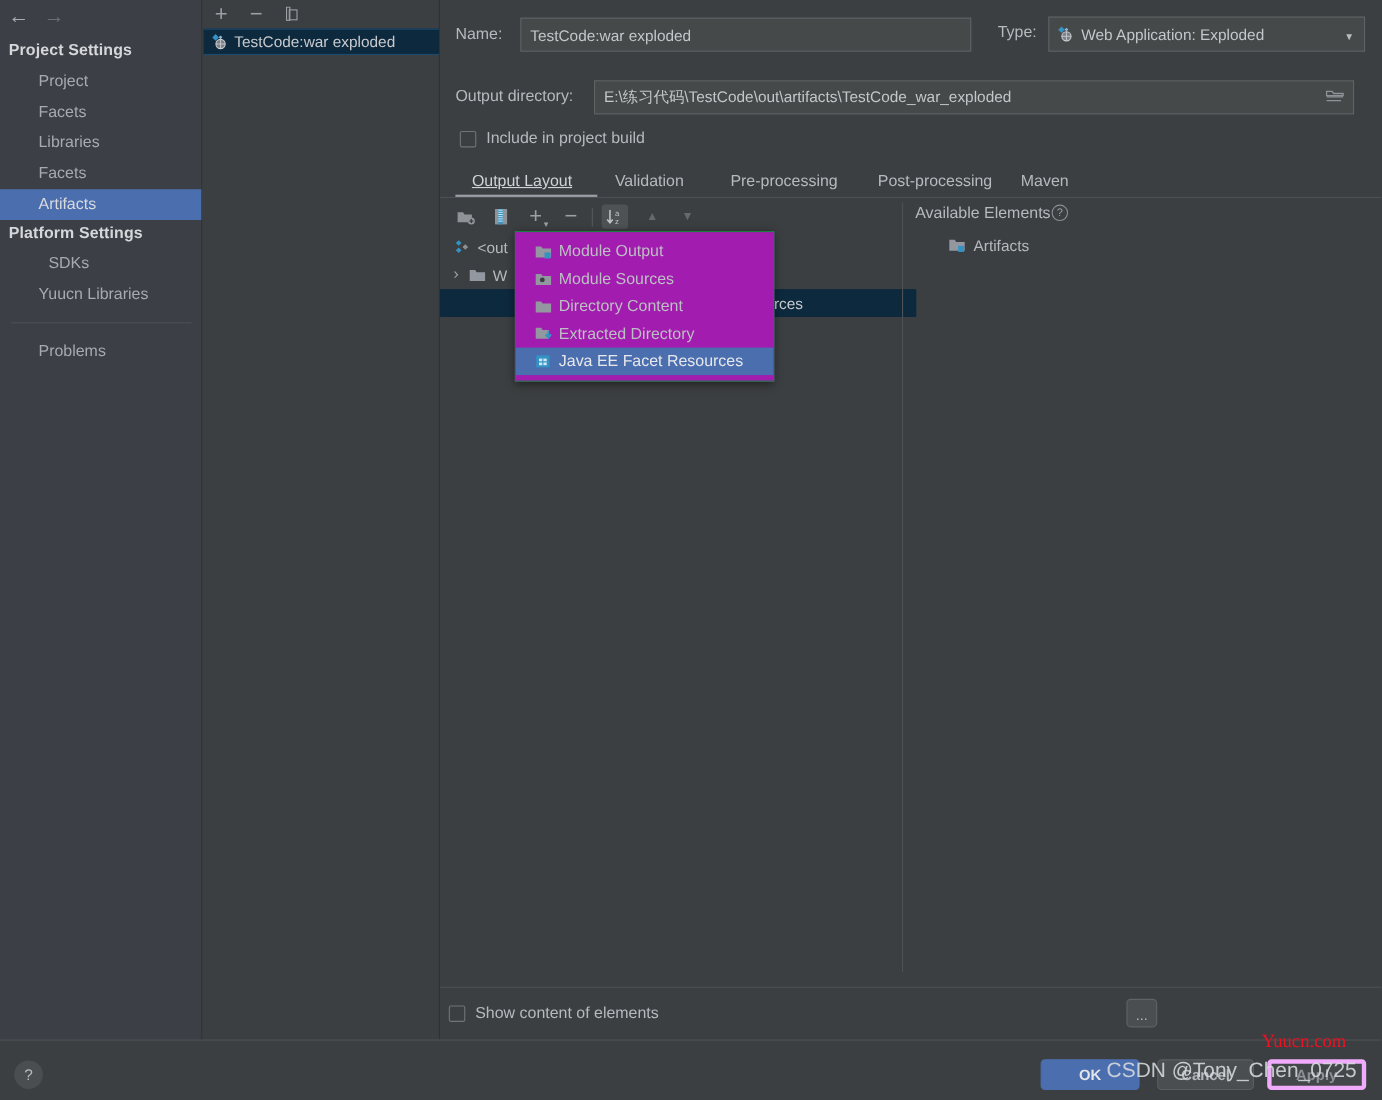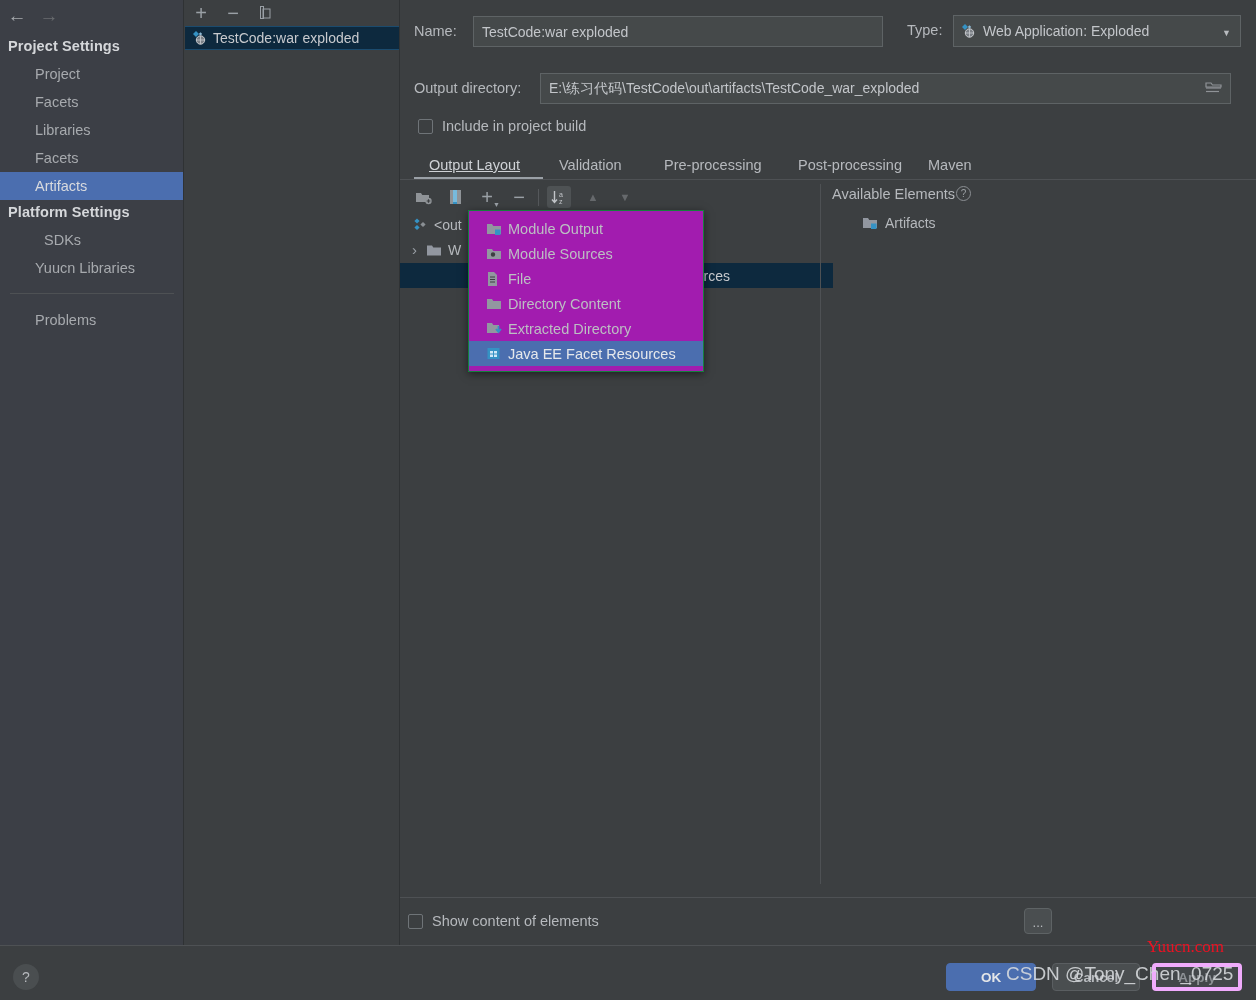--- a/index.html
+++ b/index.html
@@ -414,29 +414,20 @@
       <span class="menu-ico">
         <svg width="17" height="14" viewBox="0 0 17 14">
           <path d="M1 2 h5 l1.3 2 H15 v8 H1 Z" fill="#9297a0"></path>
           <circle cx="7" cy="7.5" r="2.2" fill="#3c3f41"></circle>
         </svg>
       </span>
       <span>Module Sources</span>
     </div>
     <div class="menu-item">
       <span class="menu-ico">
-        <svg width="13" height="16" viewBox="0 0 13 16">
-          <path d="M2 1 h6 l3 3 v11 H2 Z" fill="#9297a0"></path>
-          <path d="M4 6 h5 M4 8.5 h5 M4 11 h5" stroke="#3c3f41" stroke-width="1"></path>
-        </svg>
-      </span>
-      <span>File</span>
-    </div>
-    <div class="menu-item">
-      <span class="menu-ico">
         <svg width="17" height="14" viewBox="0 0 17 14">
           <path d="M1 2 h5 l1.3 2 H15 v8 H1 Z" fill="#9297a0"></path>
         </svg>
       </span>
       <span>Directory Content</span>
     </div>
     <div class="menu-item">
       <span class="menu-ico">
         <svg width="17" height="15" viewBox="0 0 17 15">
           <path d="M1 2 h5 l1.3 2 H13 v8 H1 Z" fill="#9297a0"></path>

